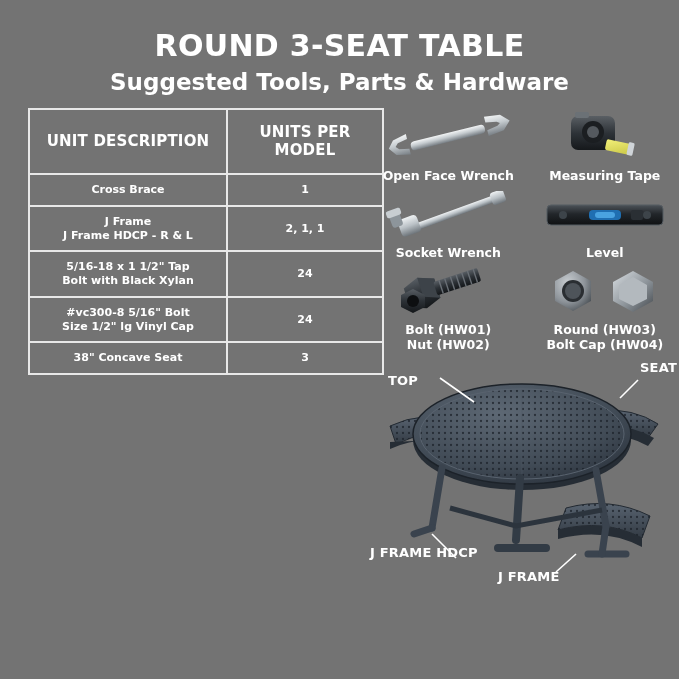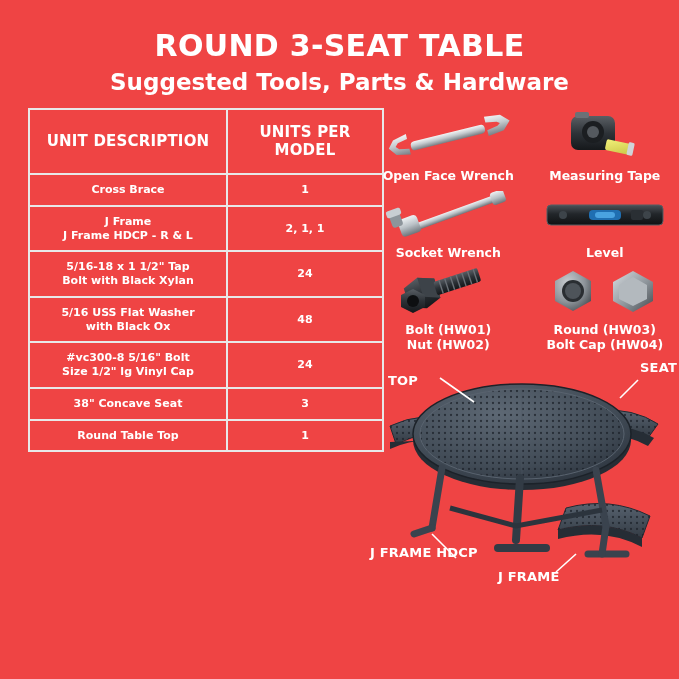--- a/index.html
+++ b/index.html
@@ -9,21 +9,21 @@
     height: 679px;
     background: #0a0a0a;
     font-family: "DejaVu Sans", sans-serif;
     color: #ffffff;
     overflow: hidden;
   }
   .sheet {
     position: relative;
     width: 679px;
     height: 679px;
-    background: #ef4444;
+    background: #737373;
   }
   .titles {
     text-align: center;
     padding-top: 30px;
   }
   .title-main {
     font-size: 30px;
     font-weight: bold;
     letter-spacing: 0.3px;
     line-height: 1.05;
@@ -154,43 +154,30 @@
         </tr>
         <tr>
           <td class="desc r2">
             <span>5/16-18 x 1 1/2" Tap</span><br>
             <span>Bolt with Black Xylan</span>
           </td>
           <td class="qty">24</td>
         </tr>
         <tr>
           <td class="desc r2">
-            <span>5/16 USS Flat Washer</span><br>
-            <span>with Black Ox</span>
-          </td>
-          <td class="qty">48</td>
-        </tr>
-        <tr>
-          <td class="desc r2">
             <span>#vc300-8 5/16" Bolt</span><br>
             <span>Size 1/2" lg Vinyl Cap</span>
           </td>
           <td class="qty">24</td>
         </tr>
         <tr>
           <td class="desc">
             <span>38" Concave Seat</span>
           </td>
           <td class="qty">3</td>
-        </tr>
-        <tr>
-          <td class="desc">
-            <span>Round Table Top</span>
-          </td>
-          <td class="qty">1</td>
         </tr>
       </tbody>
         </table>
     </div>
 
     <div class="right-col">
 
       <div class="tool-grid">
 
         <div class="tool-cell">

